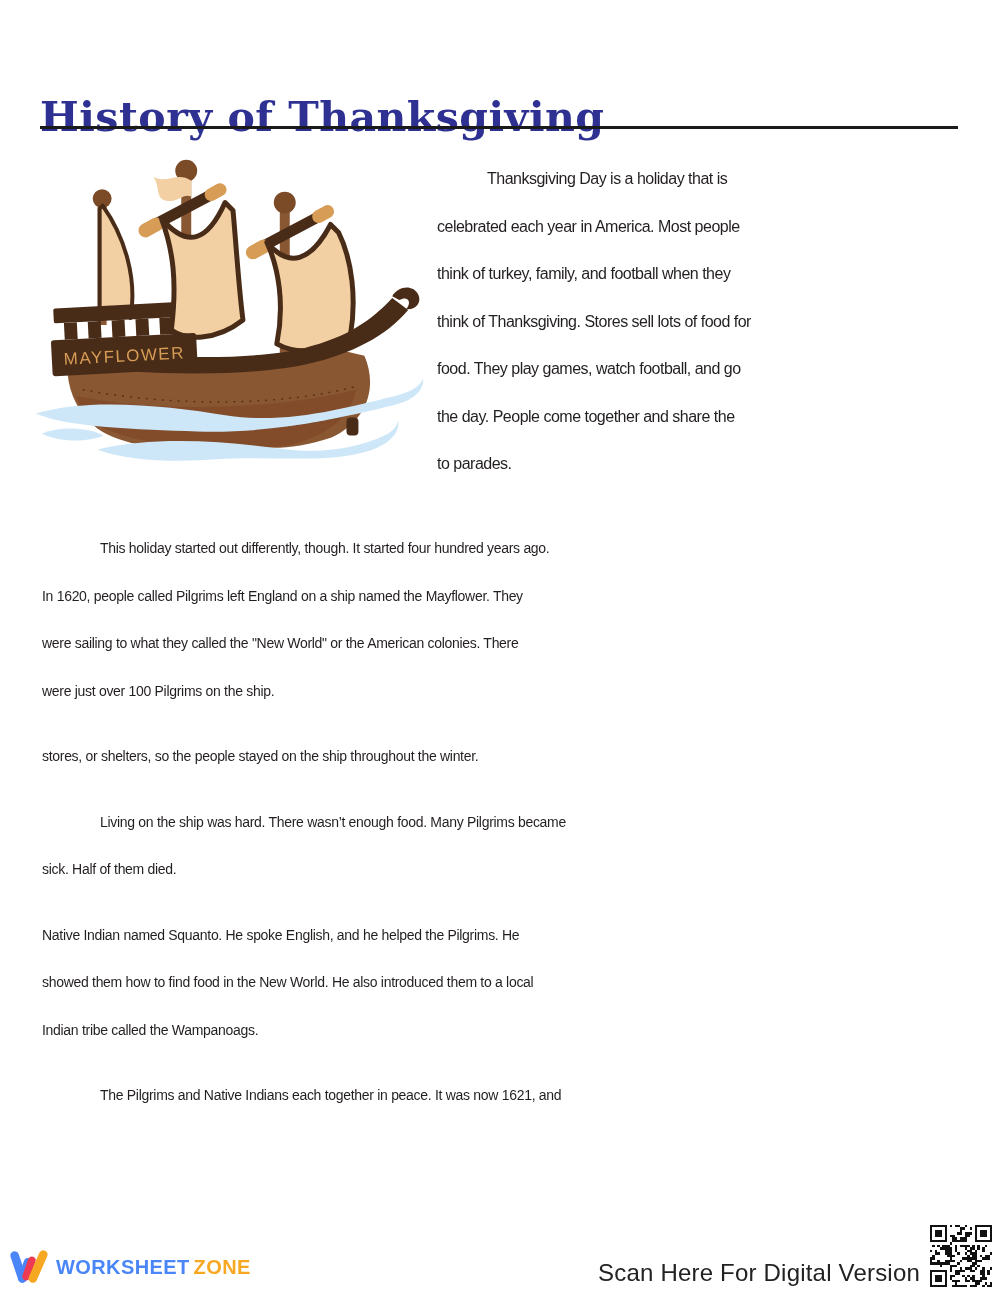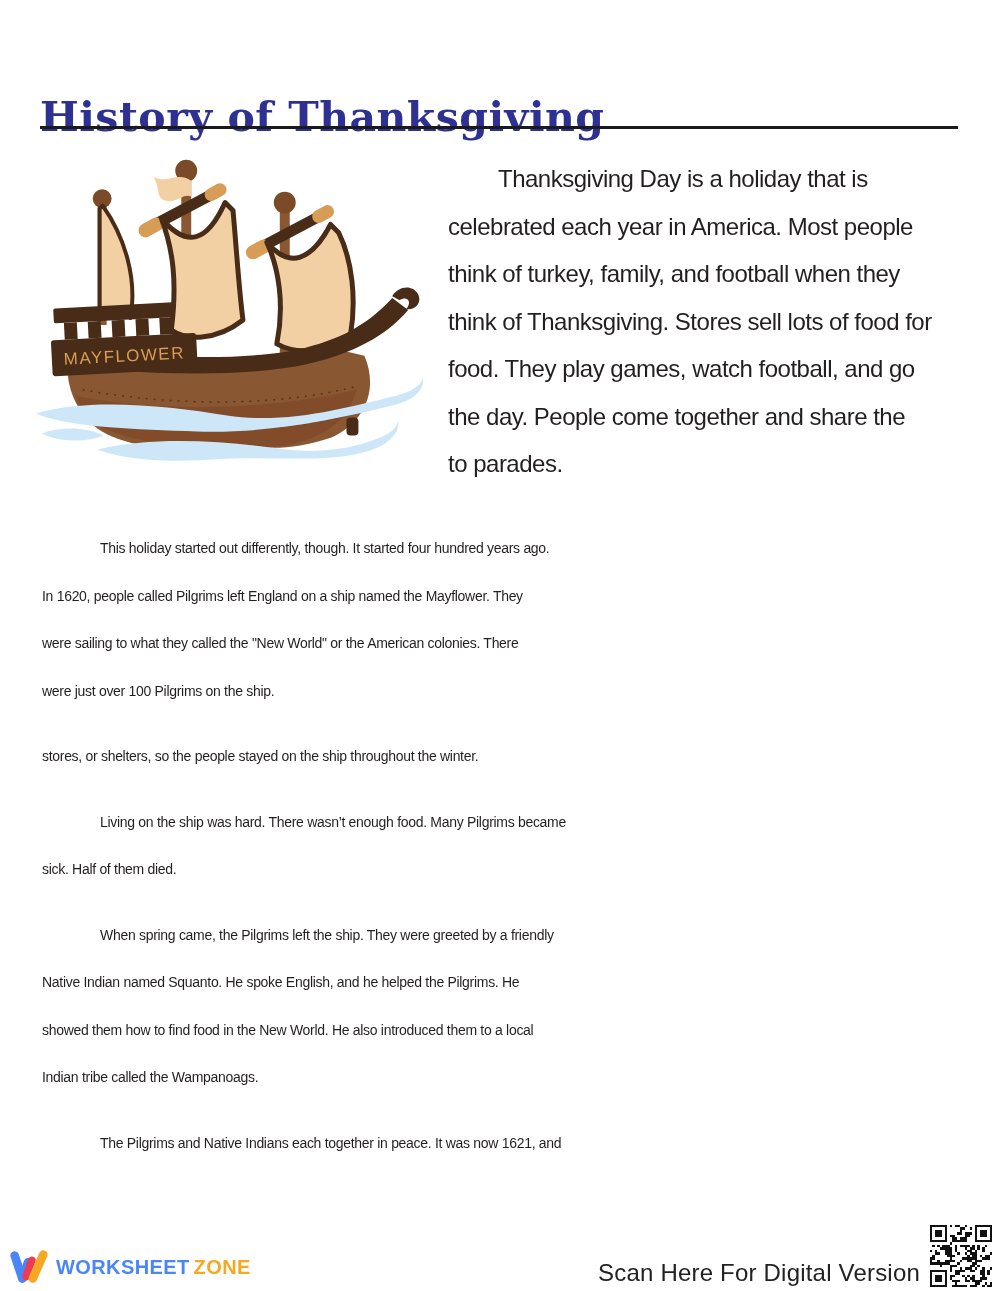--- a/index.html
+++ b/index.html
@@ -4,21 +4,21 @@
 <style>
   html,body{margin:0;padding:0;background:#fff;}
   .page{position:relative;width:1000px;height:1291px;background:#fff;overflow:hidden;
         font-family:"Liberation Sans",sans-serif;color:var(--ink,#231f20);}
   .title{position:absolute;left:40px;top:68px;
          font-family:"DejaVu Serif","Liberation Serif",serif;font-weight:700;
          font-size:41px;line-height:1.1;color:var(--title-blue,#2e3192);letter-spacing:0.5px;}
   .rule{position:absolute;left:40px;top:126px;width:918px;height:3px;
         background:var(--rule,#1a1a1a);}
   .ship{position:absolute;left:28px;top:150px;width:418px;height:345px;}
-  .intro{position:absolute;left:448px;top:155px;width:522px;font-size:24px;letter-spacing:-0.5px;}
+  .intro{position:absolute;left:437px;top:155px;width:522px;font-size:16px;letter-spacing:-0.5px;}
   .bodytext{position:absolute;left:42px;top:525px;width:916px;font-size:14px;letter-spacing:-0.3px;}
   .para{margin:0 0 18px 0;}
   .line{height:47.5px;line-height:47.5px;white-space:nowrap;}
   .intro .line.first{padding-left:50px;}
   .bodytext .line.first{padding-left:58px;}
   .brand{position:absolute;left:8px;top:1249px;display:flex;align-items:center;}
   .brand svg{width:42px;height:36px;}
   .brand-text{margin-left:6px;font-weight:bold;font-size:20px;letter-spacing:0.4px;line-height:36px;text-align:right;}
   .brand-word1{color:var(--brand-blue,#4a86f7);}
   .brand-word2{color:var(--brand-yellow,#f7a823);margin-left:4px;}
@@ -108,21 +108,20 @@
         <div class="line">were just over 100 Pilgrims on the ship.</div>
       </div>
       <div class="para">
         <div class="line">stores, or shelters, so the people stayed on the ship throughout the winter.</div>
       </div>
       <div class="para">
         <div class="line first">Living on the ship was hard. There wasn’t enough food. Many Pilgrims became</div>
         <div class="line">sick. Half of them died.</div>
       </div>
       <div class="para">
-        <div class="line first">When spring came, the Pilgrims left the ship. They were greeted by a friendly</div>
         <div class="line">Native Indian named Squanto. He spoke English, and he helped the Pilgrims. He</div>
         <div class="line">showed them how to find food in the New World. He also introduced them to a local</div>
         <div class="line">Indian tribe called the Wampanoags.</div>
       </div>
       <div class="para">
         <div class="line first">The Pilgrims and Native Indians each together in peace. It was now 1621, and</div>
       </div>
     </div>
 
   <div class="brand">

